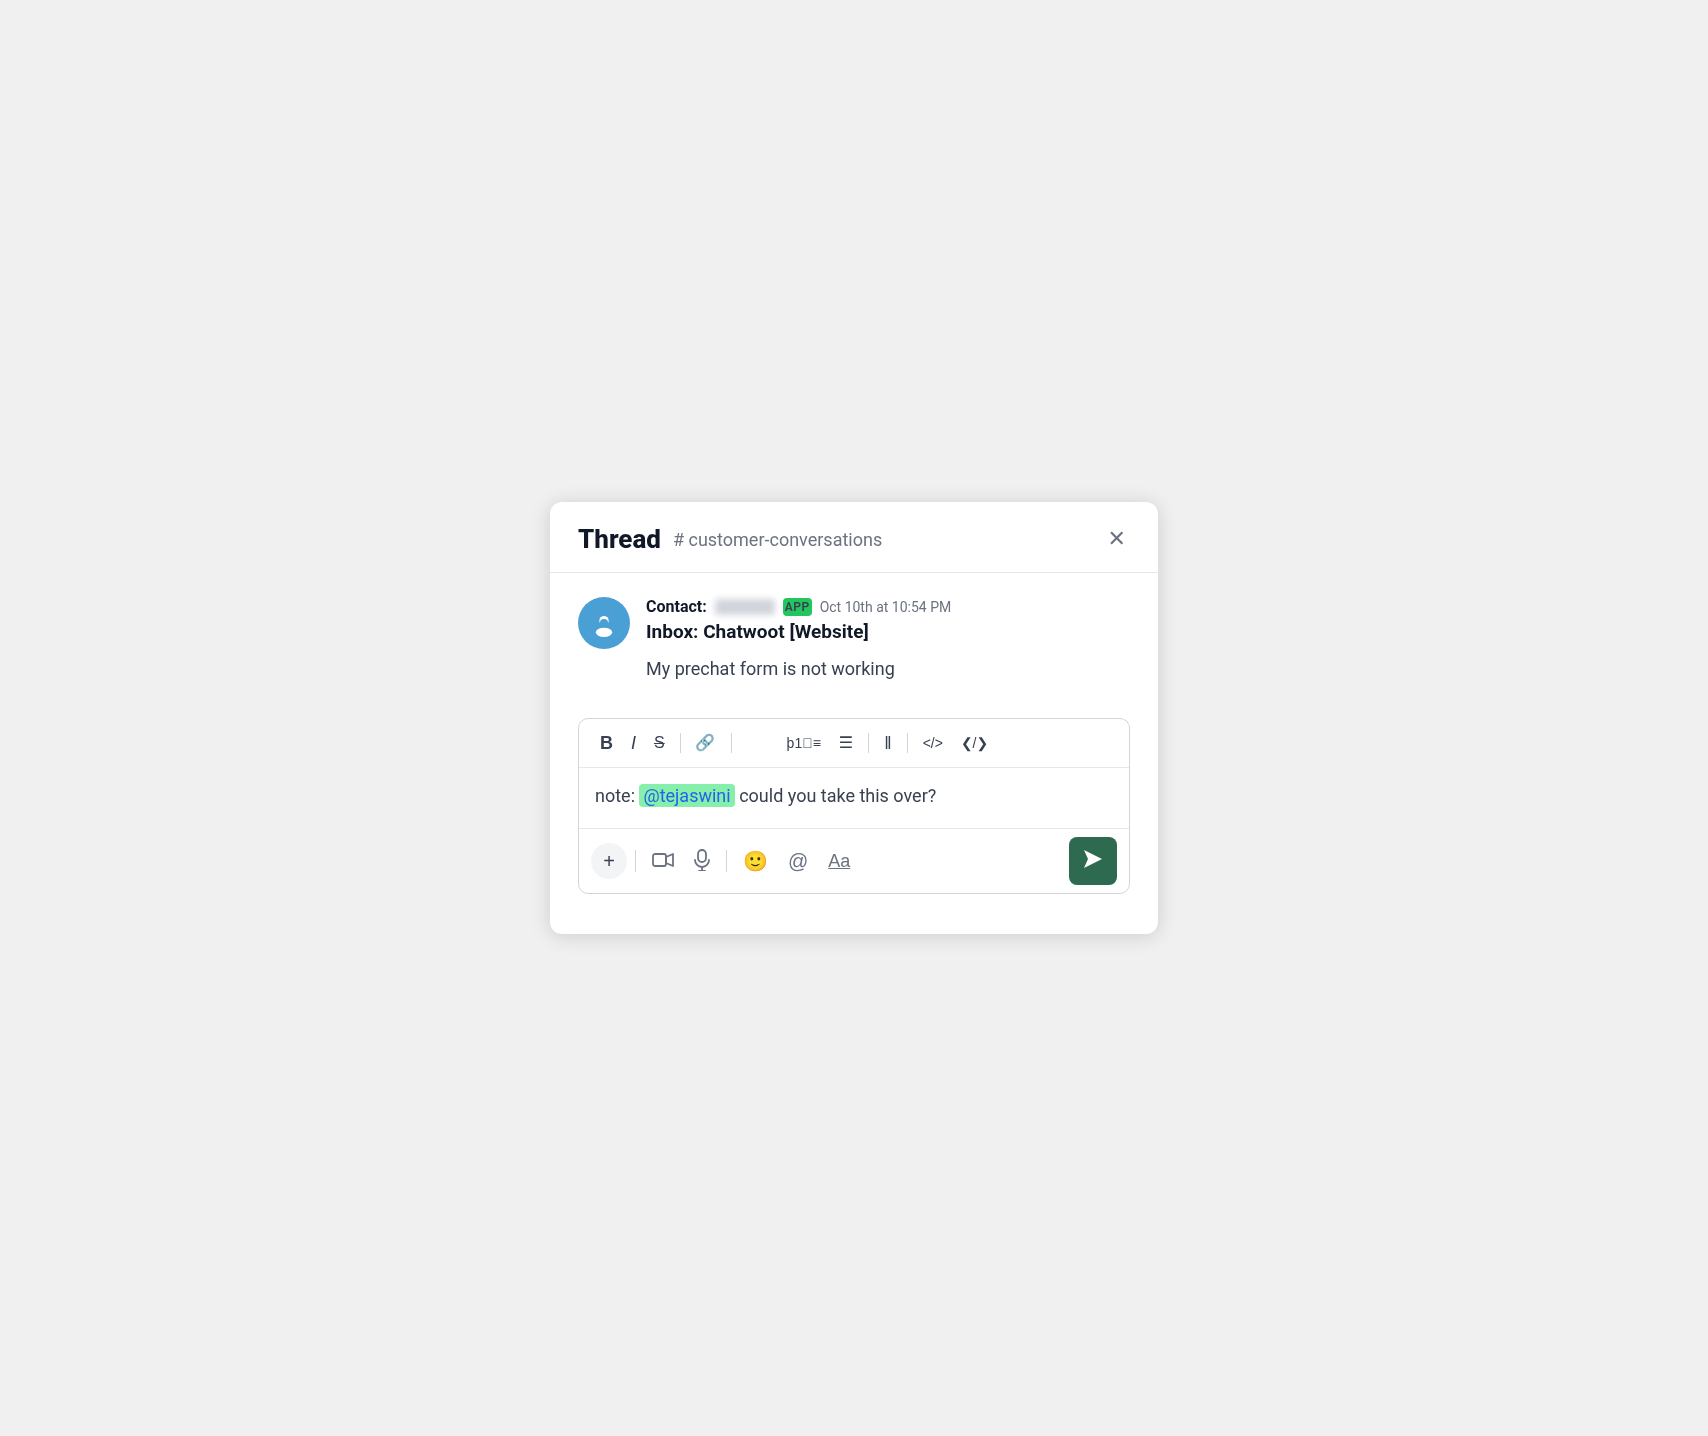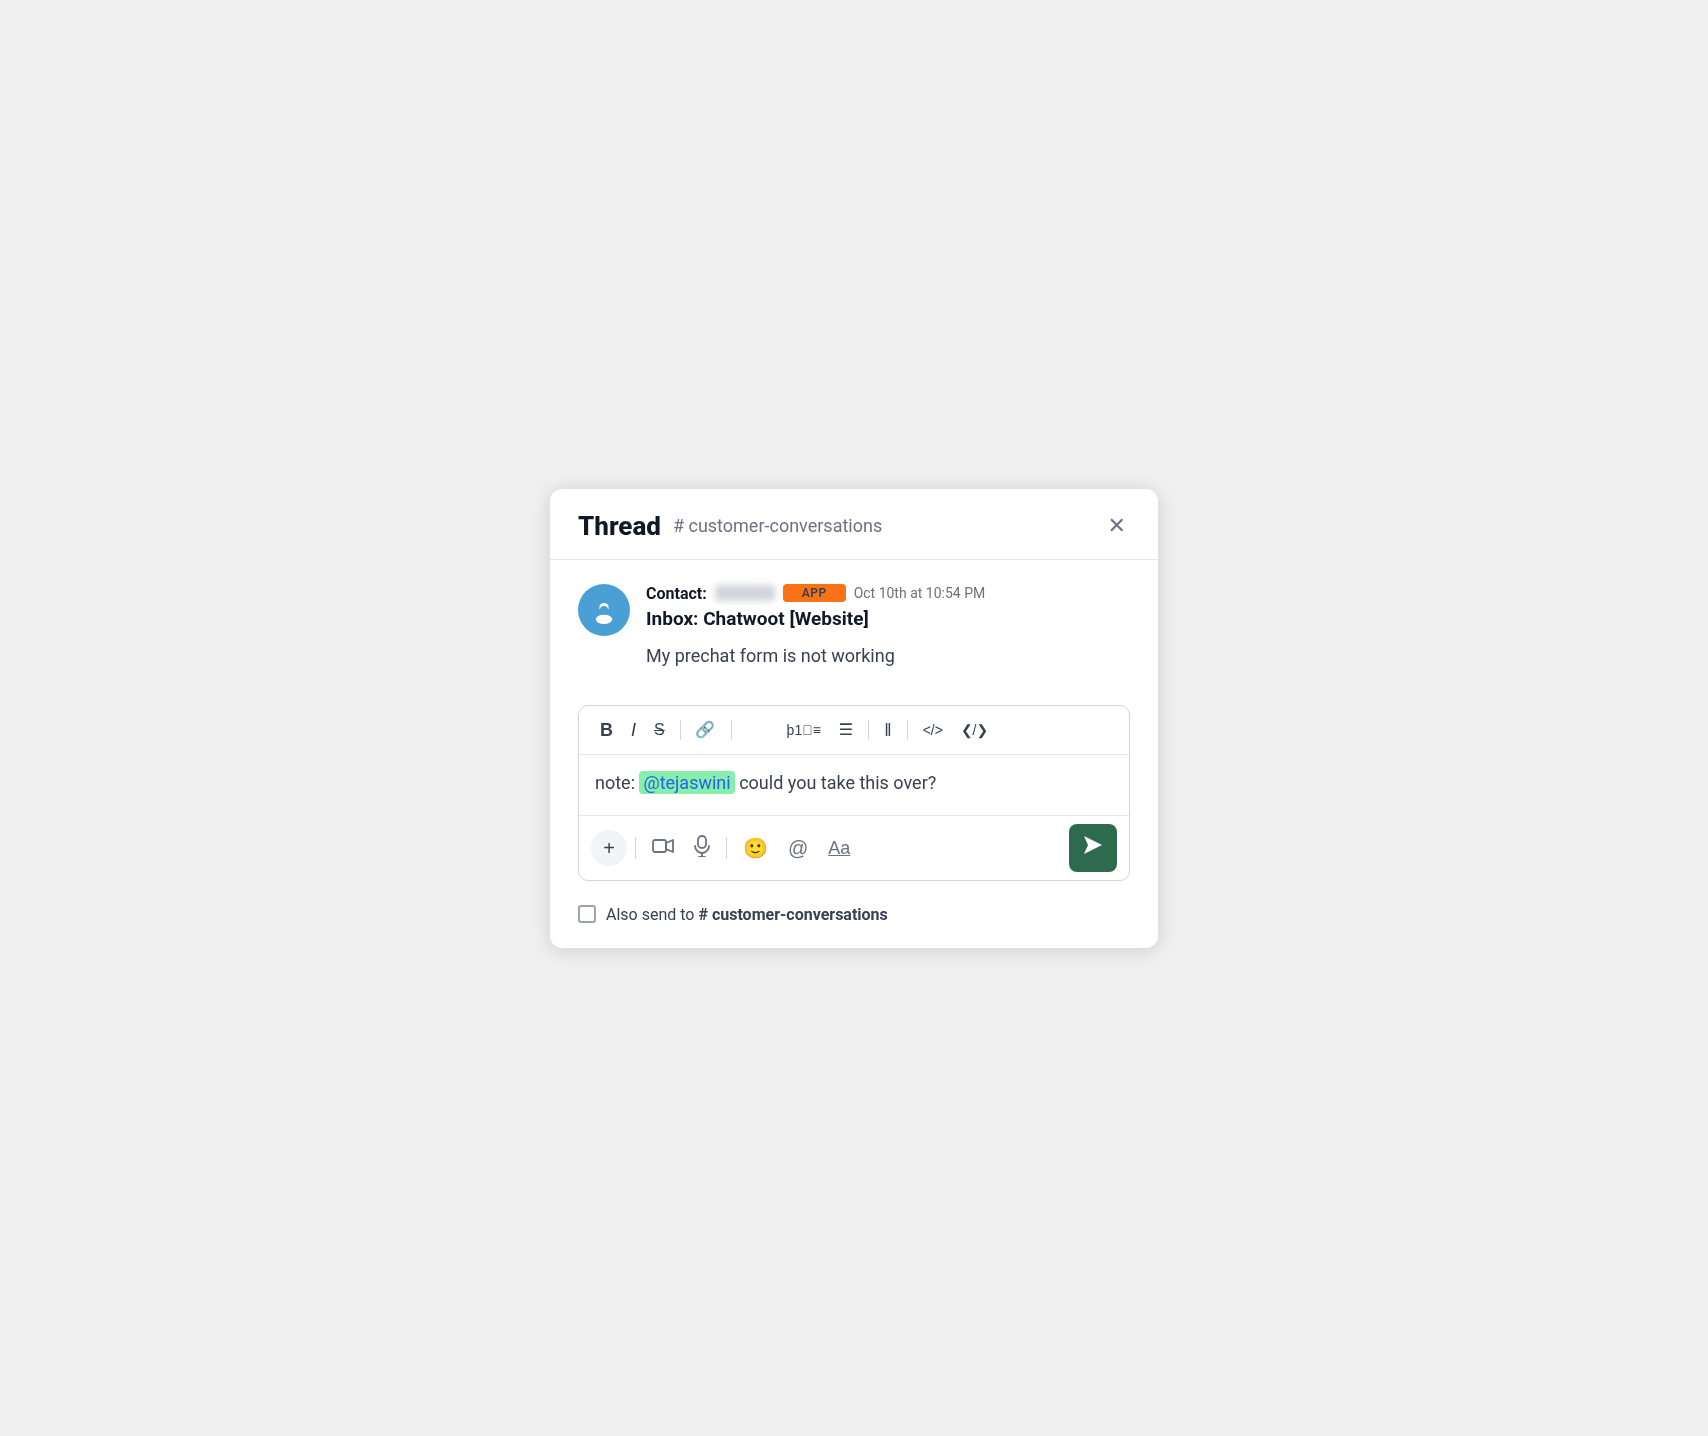--- a/index.html
+++ b/index.html
@@ -111,25 +111,25 @@
       display: inline-block;
       width: 60px;
       height: 16px;
       background: #d1d5db;
       border-radius: 3px;
       filter: blur(3px);
       vertical-align: middle;
     }
 
     .app-badge {
-      background: #f97316;
+      background: #22c55e;
       color: #374151;
       font-size: 12px;
       font-weight: 600;
-      padding: 2px 19px;
+      padding: 2px 2px;
       border-radius: 4px;
       letter-spacing: 0.5px;
     }
 
     .timestamp {
       font-size: 14px;
       color: #6b7280;
       font-weight: 400;
     }
 
@@ -407,21 +407,15 @@
         <button class="send-btn">
           <span>
             <svg width="22" height="22" viewBox="0 0 22 22" fill="none" xmlns="http://www.w3.org/2000/svg">
               <polygon points="2,2 20,11 2,20 6,11" fill="white"></polygon>
             </svg>
           </span>
         </button>
       </div>
     </div>
 
-    <div class="also-send">
-      <div class="checkbox"></div>
-      <span class="also-send-text">
-        <span>Also send to </span><span class="also-send-channel"># customer-conversations</span>
-      </span>
-    </div>
 
   </div>
 </div>
 
 </body></html>

